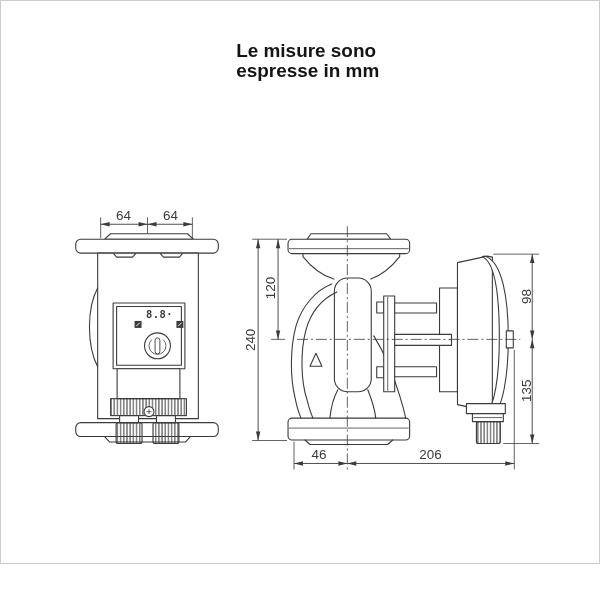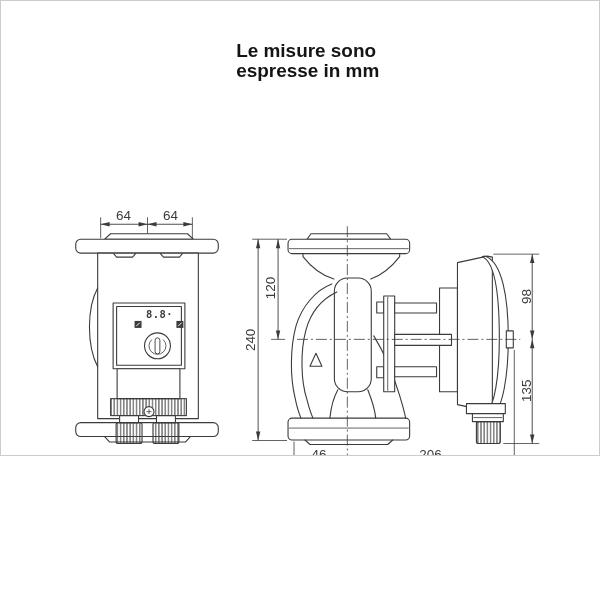--- a/index.html
+++ b/index.html
@@ -1,19 +1,19 @@
 <!DOCTYPE html>
 <html style="--line: #3b3b3d; --text: #3b3b3d; --title: #141414; --bg: #ffffff; --frame: #cccccc;"><head>
 <meta charset="utf-8">
 <style>
   :root{
     --line:#3b3b3d; --text:#3b3b3d; --title:#141414; --bg:#ffffff; --frame:#cccccc;
   }
   html,body{margin:0;padding:0;background:#fff;}
-  .canvas{width:600px;height:456px;background:var(--bg);border:1px solid var(--frame);
+  .canvas{width:600px;height:564px;background:var(--bg);border:1px solid var(--frame);
           box-sizing:border-box;overflow:hidden;}
   svg{display:block;}
   
   .ln  {fill:none;stroke:var(--line);stroke-width:1.1;stroke-linejoin:round;stroke-linecap:round;}
   .lnf {fill:#fff;stroke:var(--line);stroke-width:1.1;stroke-linejoin:round;}
   .ribfill{fill:url(#ribs);stroke:var(--line);stroke-width:1.1;}
   .thin{fill:none;stroke:var(--line);stroke-width:0.8;}
   .dim {fill:none;stroke:var(--line);stroke-width:0.9;}
   .cl  {fill:none;stroke:var(--line);stroke-width:0.8;stroke-dasharray:11 3 2 3;}
   .arr {fill:var(--line);stroke:none;}

